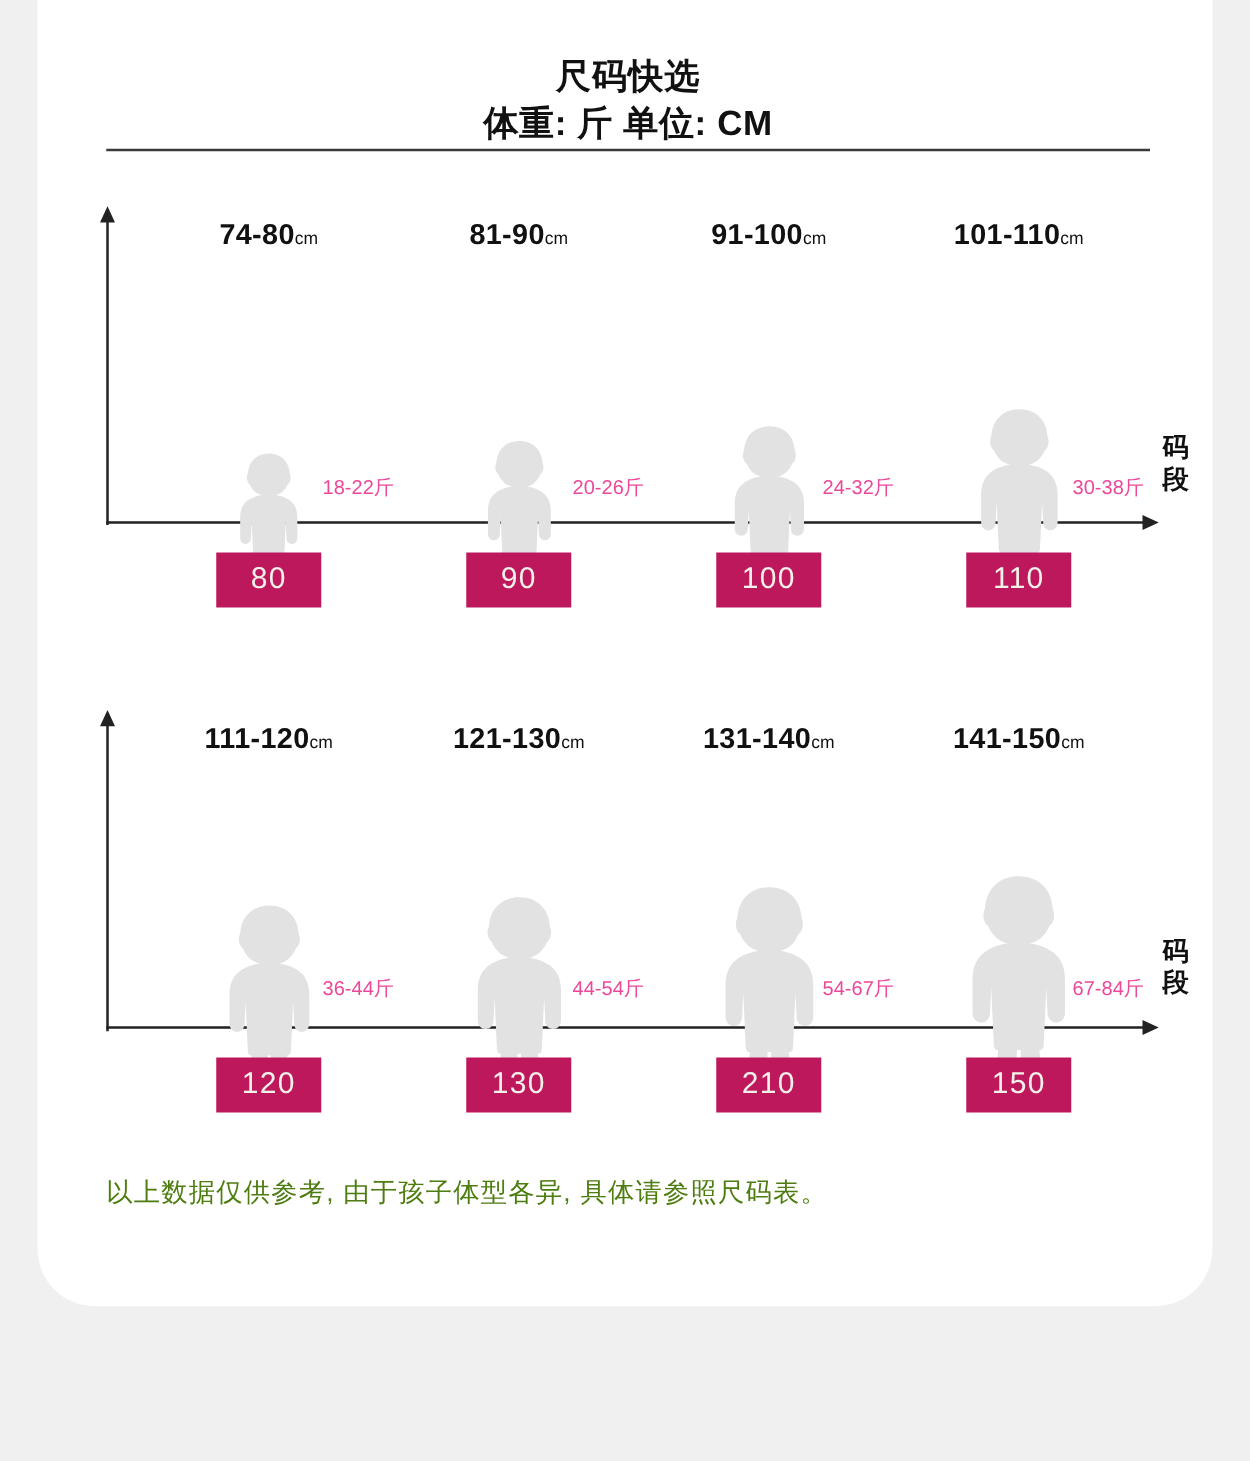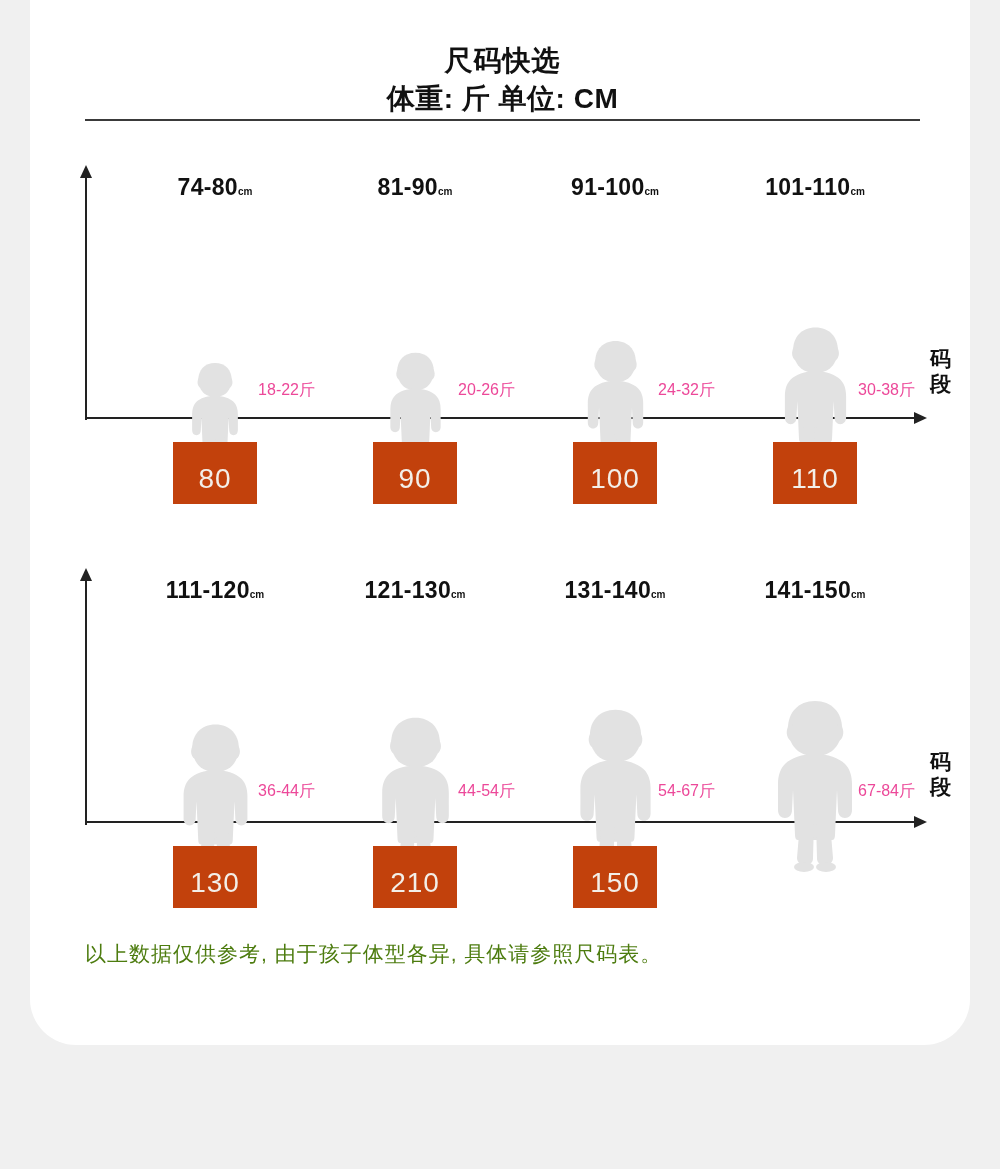--- a/index.html
+++ b/index.html
@@ -144,22 +144,22 @@
     left: 0;
     width: 100%;
     text-align: center;
     font-size: 23px;
     font-weight: bold;
     color: #111111;
     white-space: nowrap;
     letter-spacing: 0.3px;
   }
   .col-height .unit {
-    font-size: 10px;
-    font-weight: bold;
+    font-size: 14px;
+    font-weight: normal;
     letter-spacing: 0;
   }
 
   .figure-wrap {
     position: absolute;
     bottom: 36px;
     left: 0;
     width: 100%;
     display: flex;
     justify-content: center;
@@ -190,24 +190,24 @@
   #chart-row-1 .badge-row { top: 277px; }
   #chart-row-2 .badge-row { top: 278px; }
 
   .badge-cell {
     width: 25%;
     display: flex;
     justify-content: center;
   }
   .badge {
     min-width: 84px;
-    padding: 21px 0 9px 0;
-    background: #c2410c;
+    padding: 7px 0 9px 0;
+    background: #be185d;
     color: #f3efe9;
-    font-size: 28px;
+    font-size: 24px;
     text-align: center;
     letter-spacing: 1px;
   }
 
   
   .footer-note {
     position: absolute;
     left: 55px;
     top: 940px;
     width: 860px;
@@ -401,20 +401,23 @@
                 <ellipse cx="44" cy="170" rx="10" ry="5"></ellipse>
                 <ellipse cx="66" cy="170" rx="10" ry="5"></ellipse>
               </g>
             </svg>
           </div>
           <div class="col-weight">67-84斤</div>
         </div>
       </div>
     <div class="badge-row">
         <div class="badge-cell">
+          <div class="badge">120</div>
+        </div>
+        <div class="badge-cell">
           <div class="badge">130</div>
         </div>
         <div class="badge-cell">
           <div class="badge">210</div>
         </div>
         <div class="badge-cell">
           <div class="badge">150</div>
         </div>
       </div>
   </div>

